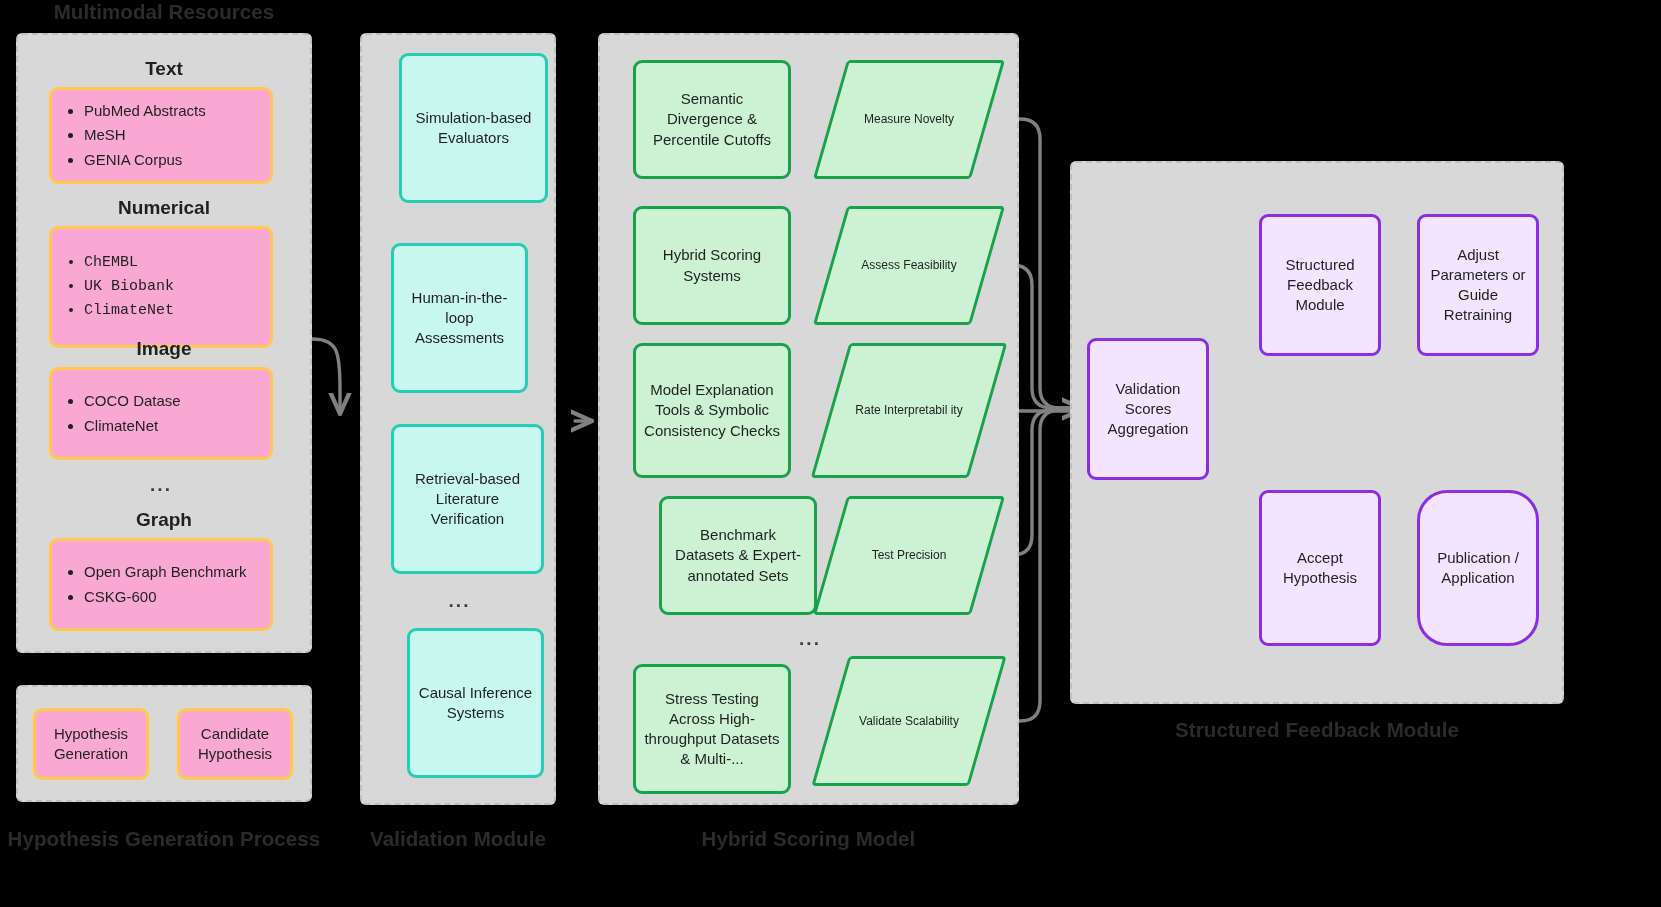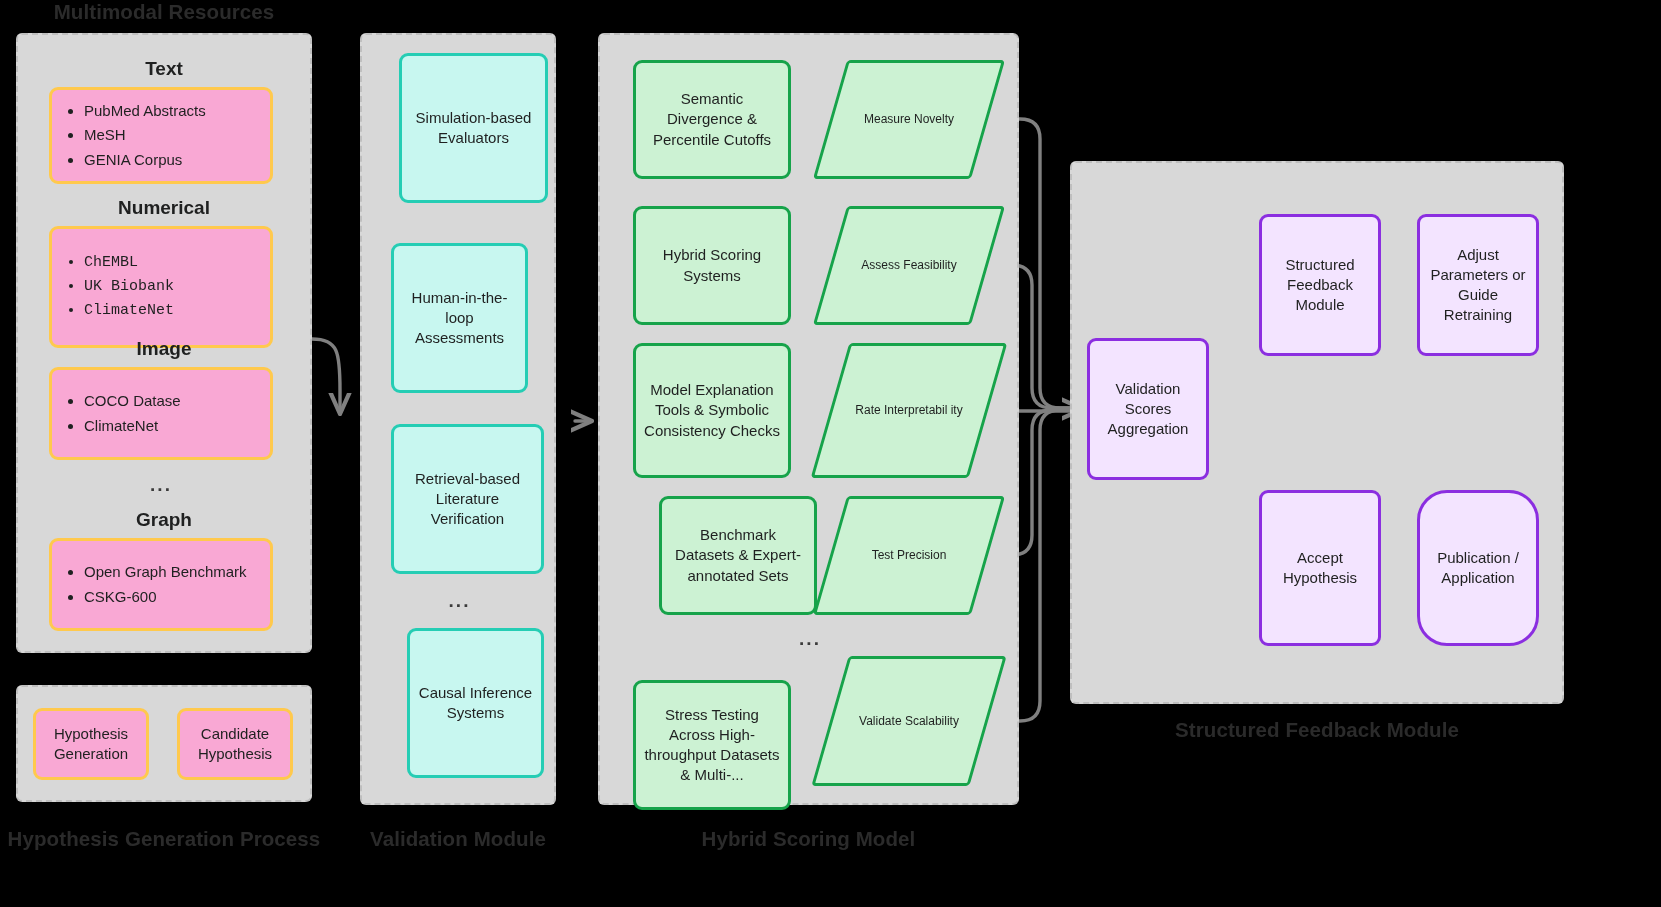--- a/index.html
+++ b/index.html
@@ -218,21 +218,21 @@
   <div class="node n-green" style="left:659px;top:496px;width:158px;height:119px;">
     <span>Benchmark Datasets &amp; Expert-annotated Sets</span>
   </div>
   <div class="n-para" style="left:830px;top:496px;width:158px;height:119px;">
     <div class="skew"></div>
     <span class="txt">Test Precision</span>
   </div>
 
   <div class="ellipsis" style="left:740px;top:628px;width:140px;">...</div>
 
-  <div class="node n-green" style="left:633px;top:680px;width:158px;height:130px;">
+  <div class="node n-green" style="left:633px;top:664px;width:158px;height:130px;">
     <span>Stress Testing Across High-throughput Datasets &amp; Multi-...</span>
   </div>
   <div class="n-para" style="left:830px;top:656px;width:158px;height:130px;">
     <div class="skew"></div>
     <span class="txt">Validate Scalability</span>
   </div>
 
   <div class="cluster" style="left:1070px;top:161px;width:494px;height:543px;"></div>
   <div class="cluster-label" style="left:1070px;top:718px;width:494px;">Structured Feedback Module</div>
 

